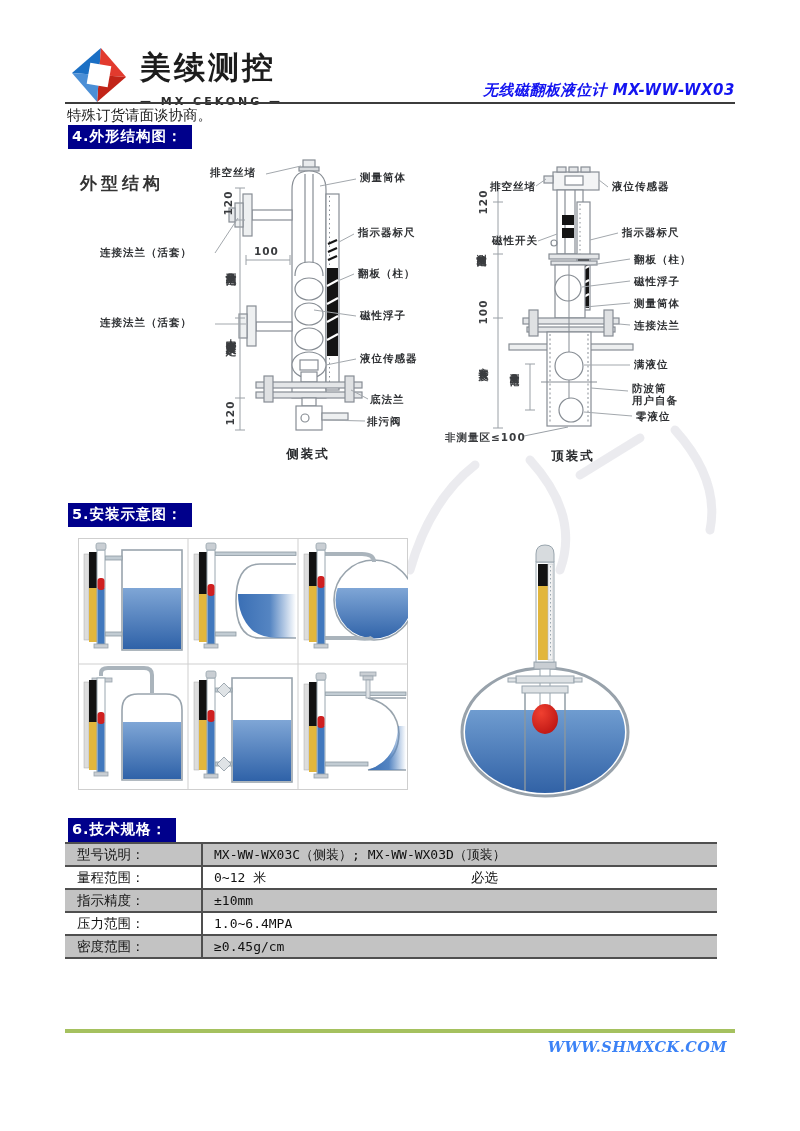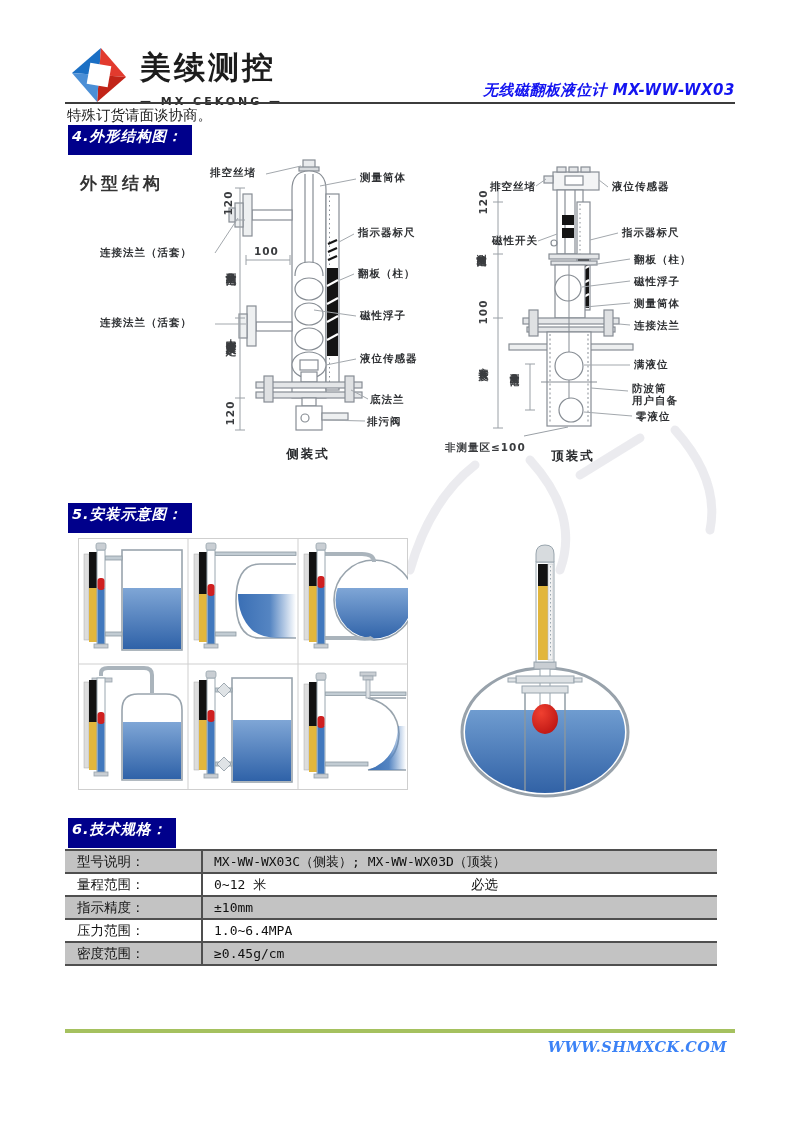--- a/index.html
+++ b/index.html
@@ -8,37 +8,37 @@
   
   .logo-mark{position:absolute;left:70px;top:46px;width:58px;height:58px;}
   .brand{position:absolute;left:140px;top:52px;}
   .brand-cn{font-size:31px;font-weight:900;letter-spacing:3px;color:#1c1c1c;line-height:1;}
   .brand-en{font-size:11px;font-weight:700;letter-spacing:3px;color:#2a2a2a;margin-top:12px;text-align:center;}
   .doc-title{position:absolute;right:65px;top:81px;font-size:15px;font-weight:700;font-style:italic;
              color:#1414f0;letter-spacing:.5px;}
   .header-rule{position:absolute;left:65px;top:102px;width:670px;height:2px;background:#3c3c3c;}
   .note{position:absolute;left:67px;top:106px;font-size:14.5px;color:#222;text-align:right;}
   .sec-h{position:absolute;left:68px;background:#00008B;color:#ffffff;font-size:14.5px;font-weight:700;
-         padding:2px 9px 9px 4px;letter-spacing:1px;font-style:italic;}
+         padding:2px 9px 3px 4px;letter-spacing:1px;}
   .sec-h.s4{top:125px;} .sec-h.s5{top:503px;} .sec-h.s6{top:818px;}
   
   .diagram{position:absolute;left:68px;top:158px;width:670px;height:312px;}
   .dlab{position:absolute;font-size:10.5px;font-weight:700;color:#2e3033;white-space:nowrap;letter-spacing:1px;}
   .dlab.dim{font-weight:700;color:#3a3c3f;}
   .vtext{writing-mode:vertical-rl;text-orientation:upright;letter-spacing:1px;line-height:1;}
   .rot90{transform:rotate(-90deg);transform-origin:center;}
   .dcap{position:absolute;font-size:12.5px;font-weight:700;color:#2b2d30;letter-spacing:2px;}
   .dtitle{position:absolute;left:12px;top:14px;font-size:17px;font-weight:700;color:#333;letter-spacing:4px;}
   
   .wm{position:absolute;left:280px;top:420px;width:460px;height:160px;opacity:.55;pointer-events:none;}
   
   .install-left{position:absolute;left:78px;top:538px;}
   .install-right{position:absolute;left:420px;top:540px;}
   
-  .spec-table{position:absolute;left:65px;top:842px;width:652px;border-top:2px solid #4f4f4f;font-size:13.5px;margin-top:7px;}
+  .spec-table{position:absolute;left:65px;top:842px;width:652px;border-top:2px solid #4f4f4f;font-size:13.5px;}
   .spec-row{display:flex;height:21px;line-height:21px;border-bottom:2px solid #4f4f4f;background:#ffffff;}
   .spec-row.alt{background:#c3c3c3;}
   .spec-label{width:124px;padding-left:12px;border-right:2px solid #4f4f4f;color:#141414;}
   .spec-value{position:relative;flex:1;padding-left:11px;font-family:"DejaVu Sans Mono","Liberation Mono",monospace;
               font-size:13px;color:#111;}
   .spec-note{position:absolute;left:268px;top:0;font-family:"DejaVu Sans","Liberation Sans",sans-serif;font-size:13.5px;}
   
   .footer-rule{position:absolute;left:65px;top:1029px;width:670px;height:4px;background:#A5C15F;}
   .site{position:absolute;right:73px;top:1038px;font-family:"DejaVu Serif","Liberation Serif",serif;
         font-weight:700;font-style:italic;font-size:14.5px;color:#3b82f6;letter-spacing:.5px;}
@@ -240,21 +240,21 @@
     <div class="dlab" style="left:566px;top:117px;">磁性浮子</div>
     <div class="dlab" style="left:566px;top:139px;">测量筒体</div>
     <div class="dlab dim rot90" style="left:400px;top:148px;width:30px;text-align:center;">100</div>
     <div class="dlab" style="left:566px;top:161px;">连接法兰</div>
     <div class="dlab" style="left:566px;top:200px;">满液位</div>
     <div class="dlab dim vtext" style="left:410px;top:202px;font-size:10px;">安装长度</div>
     <div class="dlab dim vtext" style="left:442px;top:208px;font-size:9.5px;">测量范围</div>
     <div class="dlab" style="left:564px;top:224px;">防波筒</div>
     <div class="dlab" style="left:564px;top:236px;">用户自备</div>
     <div class="dlab" style="left:568px;top:252px;">零液位</div>
-    <div class="dlab dim" style="left:377px;top:273px;margin-top:10px;">非测量区≤100</div>
+    <div class="dlab dim" style="left:377px;top:273px;">非测量区≤100</div>
     <div class="dcap" style="left:445px;top:290px;width:120px;text-align:center;">顶装式</div>
   </div>
 
   <svg class="wm" viewBox="0 0 460 160">
     <g stroke="#dcdce3" stroke-width="9" fill="none" stroke-linecap="round">
       <path d="M130,150 Q150,80 195,45"></path>
       <path d="M250,40 Q300,95 280,150"></path>
       <path d="M300,55 L360,18"></path>
       <path d="M395,10 Q440,60 430,110"></path>
     </g>

